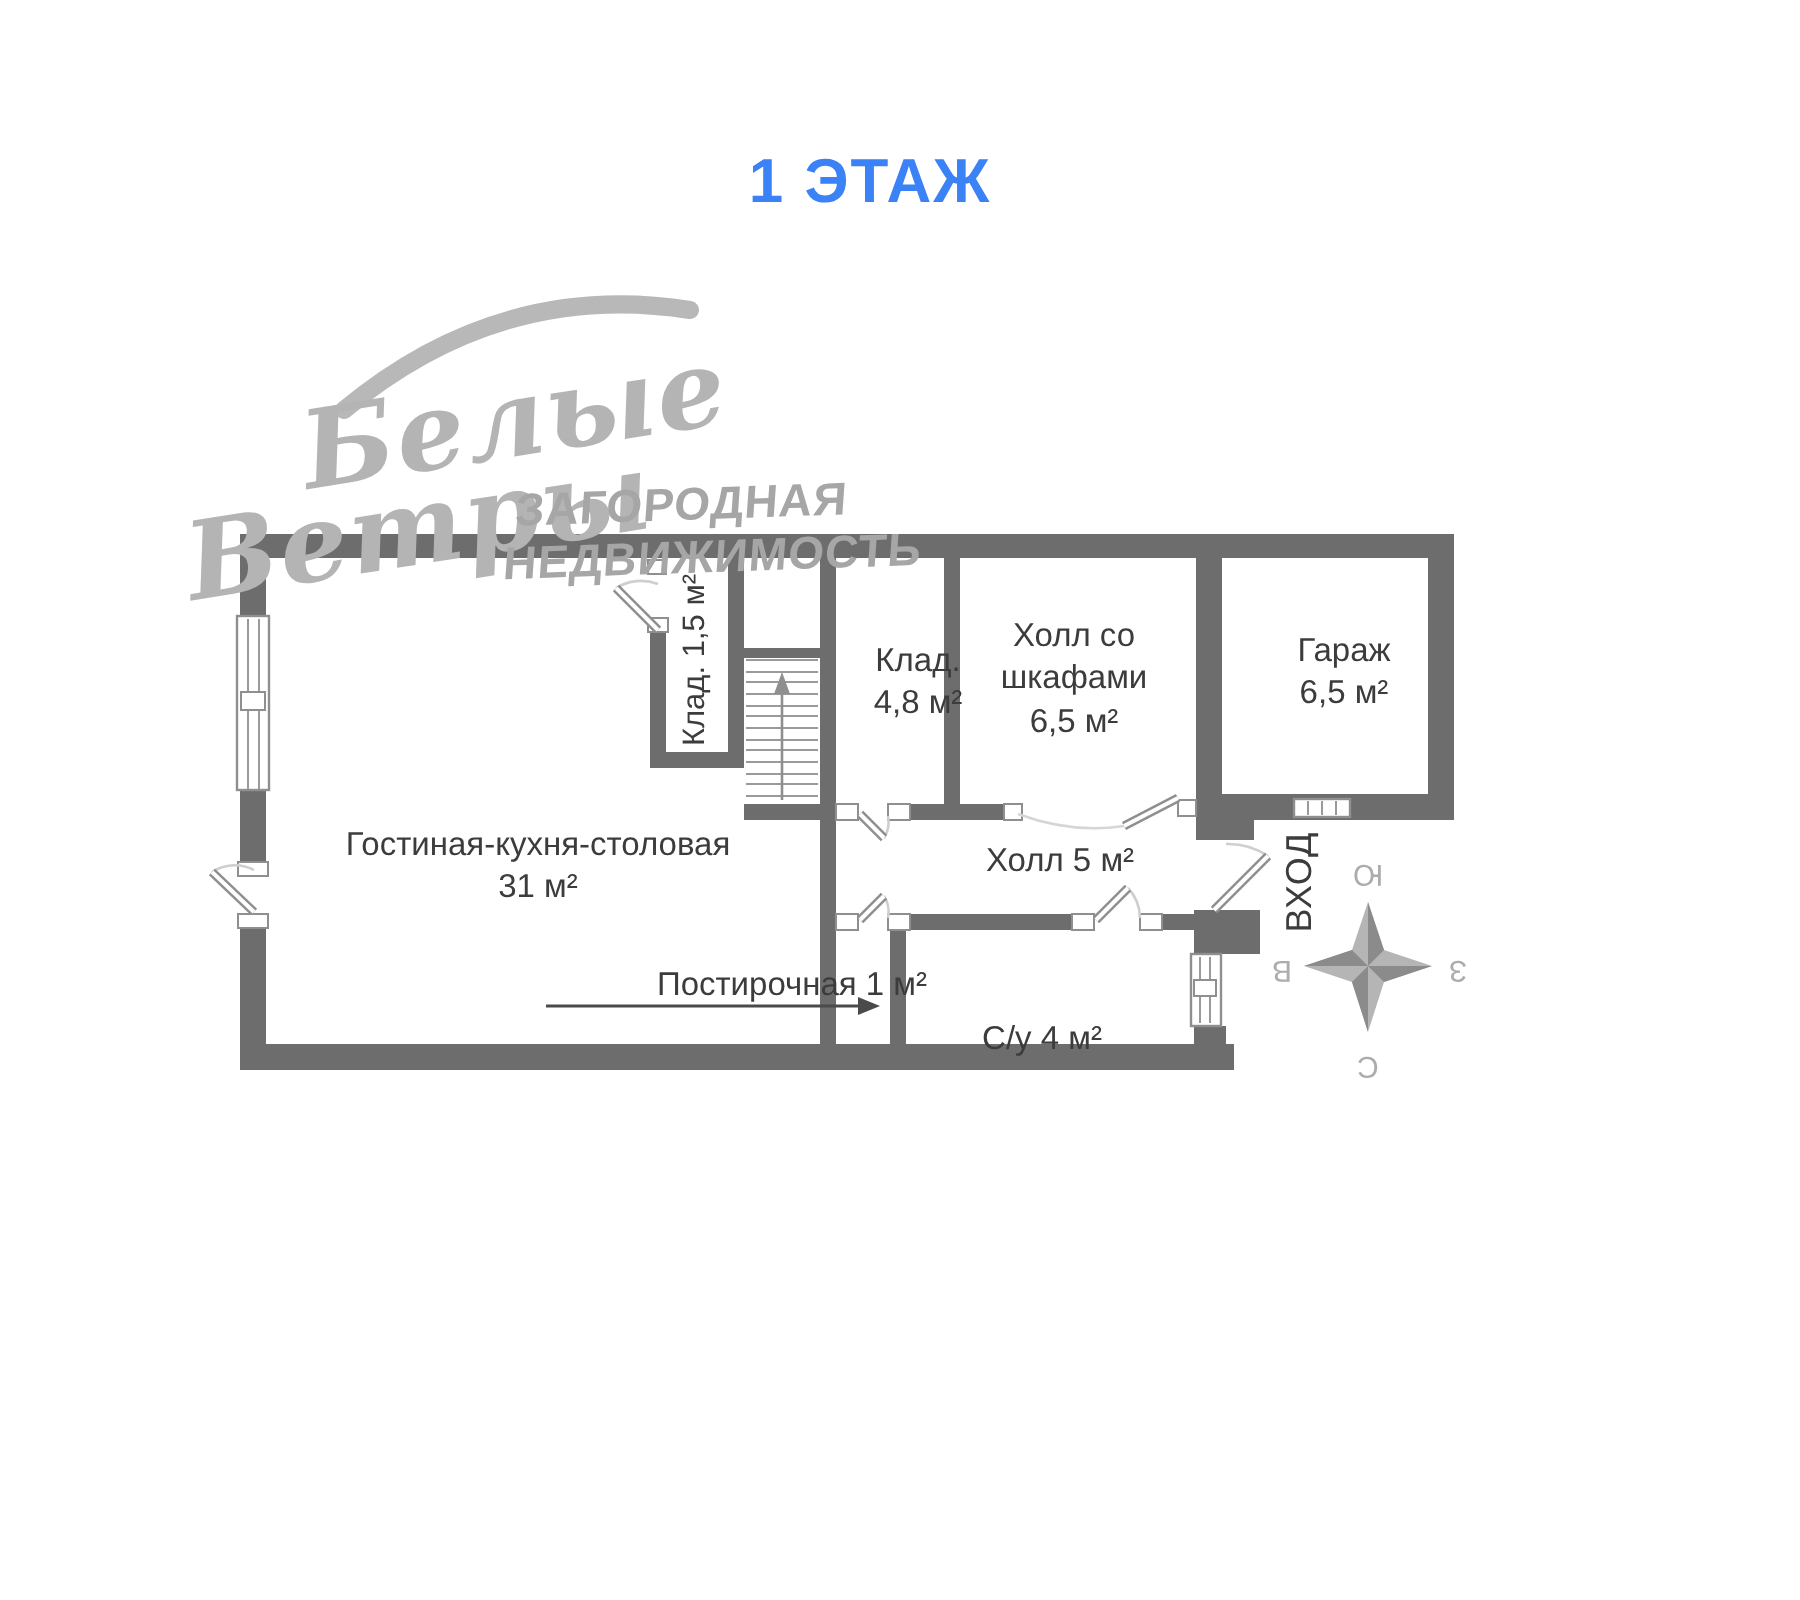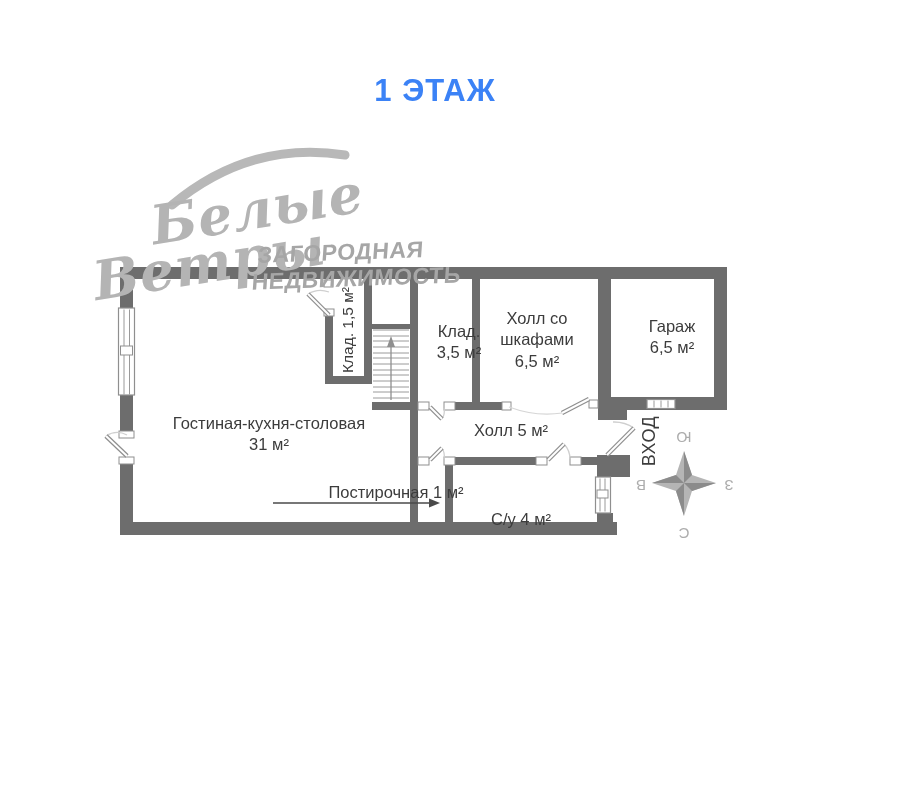--- a/index.html
+++ b/index.html
@@ -171,35 +171,35 @@
 
   <div class="lbl" style="left:269px;top:434px;text-align:center;">
     <div>Гостиная-кухня-столовая</div>
     <div>31 м²</div>
   </div>
 
   <div class="lbl rot small" style="left:348px;top:330px;">Клад. 1,5 м²</div>
 
   <div class="lbl" style="left:459px;top:342px;">
     <div>Клад.</div>
-    <div>3,5 м²</div>
+    <div>4,8 м²</div>
   </div>
 
   <div class="lbl" style="left:537px;top:340px;">
     <div>Холл со</div>
     <div>шкафами</div>
     <div>6,5 м²</div>
   </div>
 
   <div class="lbl" style="left:672px;top:337px;">
     <div>Гараж</div>
     <div>6,5 м²</div>
   </div>
 
-  <div class="lbl" style="left:511px;top:431px;">Холл 5 м²</div>
+  <div class="lbl" style="left:530px;top:431px;">Холл 5 м²</div>
 
   <div class="lbl" style="left:352px;top:493px;margin-left:44px;">Постирочная 1 м²</div>
 
   <div class="lbl" style="left:521px;top:520px;">С/у 4 м²</div>
 
   <div class="lbl rot entr" style="left:650px;top:441px;">ВХОД</div>
 
   <div class="cl" style="left:684px;top:437px;">Ю</div>
   <div class="cl" style="left:641px;top:485px;">В</div>
   <div class="cl" style="left:729px;top:485px;">З</div>

